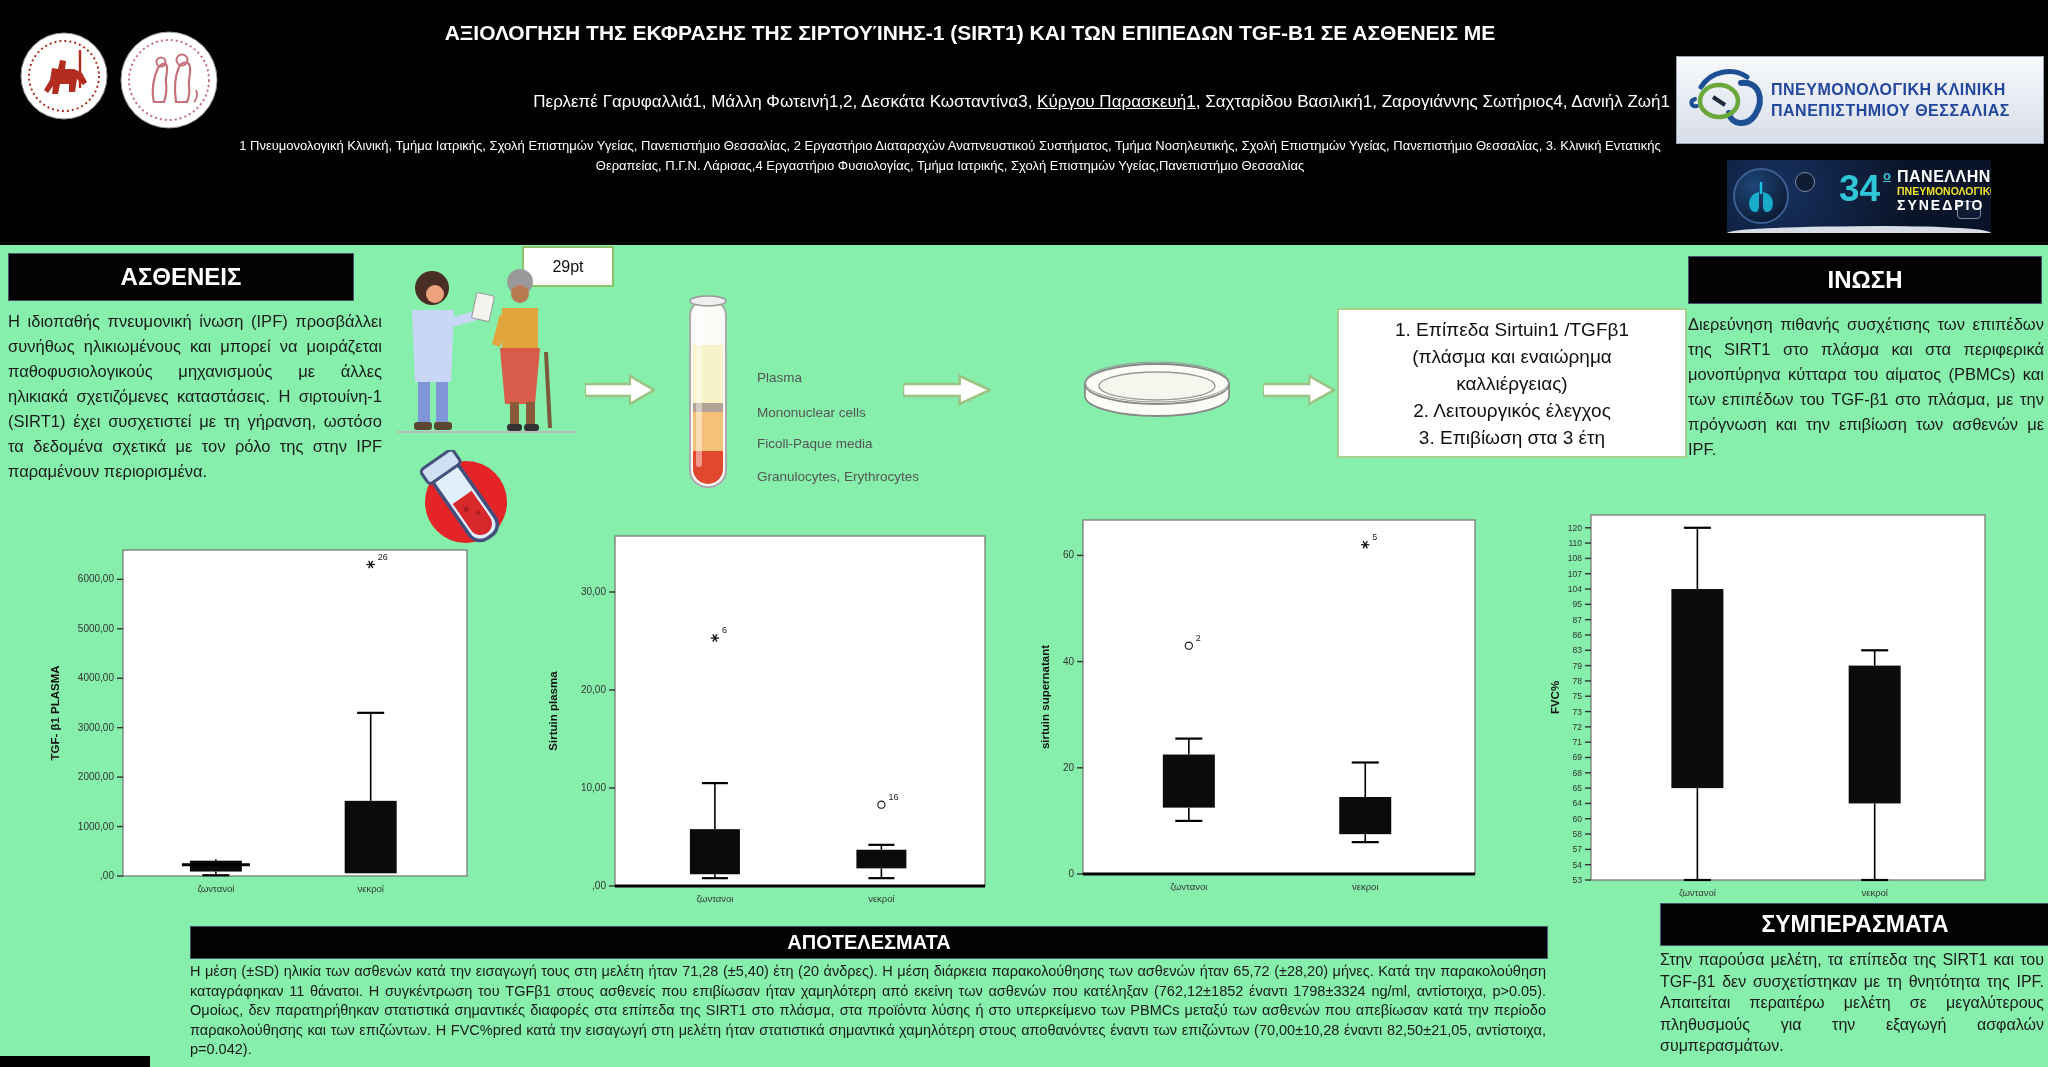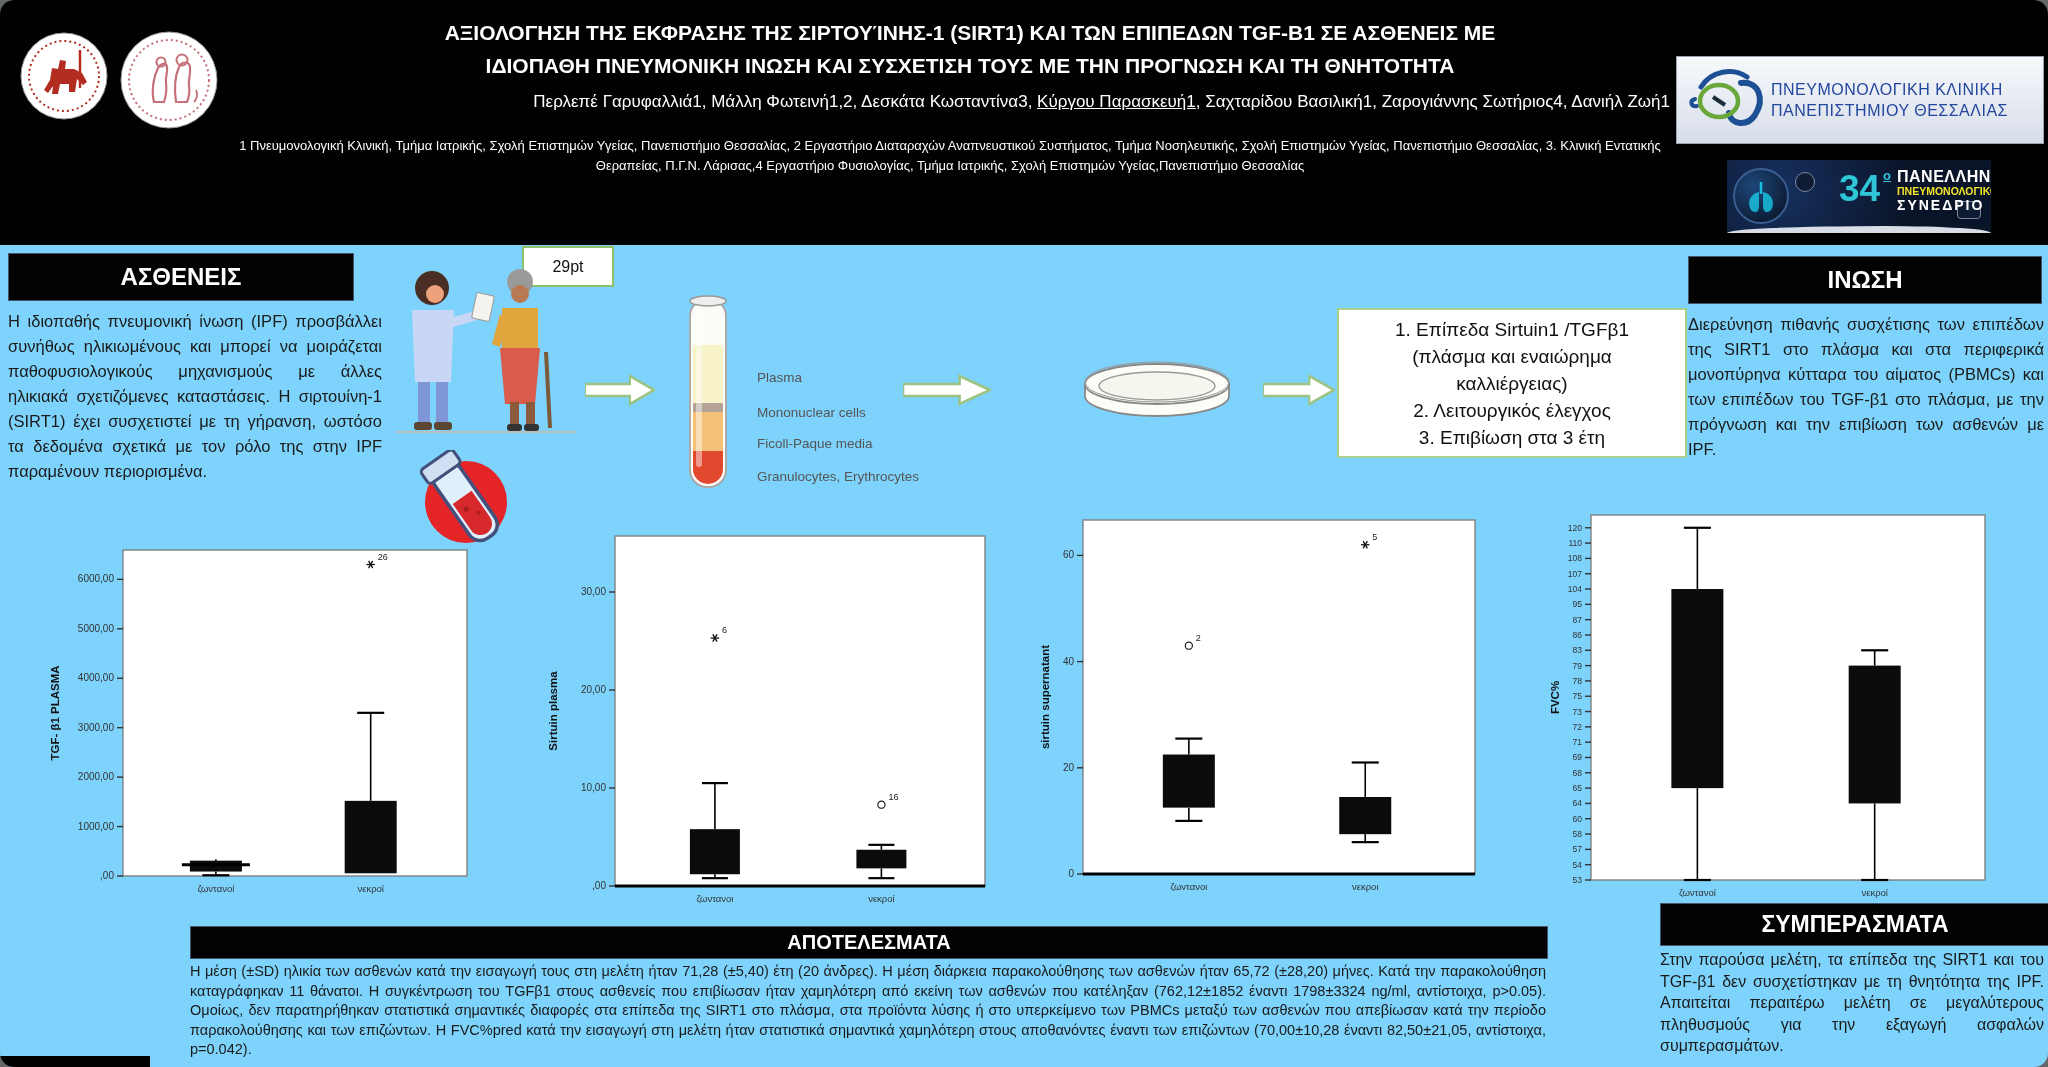--- a/index.html
+++ b/index.html
@@ -1,29 +1,29 @@
 <!DOCTYPE html>
 <html><head>
 <meta charset="utf-8">
 <style>
   html,body{margin:0;padding:0;background:#666;}
-  #poster{position:relative;width:2048px;height:1067px;background:#7dd3fc;overflow:hidden;
-          font-family:"Liberation Sans",sans-serif;color:#111;border-radius:14px;}
+  #poster{position:relative;width:2048px;height:1067px;background:#86efac;overflow:hidden;
+          font-family:"Liberation Sans",sans-serif;color:#111;}
   .abs{position:absolute;}
   
   #header{left:0;top:0;width:2048px;height:245px;background:#010101;}
   #title{left:270px;top:16px;width:1400px;text-align:center;color:#fff;font-weight:bold;
          font-size:21px;line-height:33px;}
   #authors{left:270px;top:92px;width:1400px;text-align:right;color:#fff;font-size:17px;}
   #authors .ul{text-decoration:underline;}
   #affils{left:235px;top:136px;width:1430px;text-align:center;color:#fff;font-size:13px;line-height:19.5px;}
   
   #clinicLogo{left:1676px;top:56px;width:366px;height:86px;background:linear-gradient(#f7f9fc,#d7dde9);
               border:1px solid #9aa3b5;display:flex;align-items:center;}
-  #clinicText{color:#23479e;font-weight:normal;font-size:16px;line-height:21px;letter-spacing:.5px;}
+  #clinicText{color:#23479e;font-weight:bold;font-size:16px;line-height:21px;letter-spacing:.5px;}
   
   #confBanner{left:1727px;top:160px;width:264px;height:73px;background:radial-gradient(circle at 20% 40%, #16305e 0%, #0a1428 60%);overflow:hidden;display:flex;align-items:center;}
   #confSphere{position:absolute;left:6px;top:8px;width:52px;height:52px;border-radius:50%;
               border:2px solid #3a5f92;background:radial-gradient(circle at 35% 30%, #1d4679, #081020);}
   #confNum{position:absolute;left:112px;top:10px;color:#2fc6d8;font-size:37px;font-weight:bold;line-height:37px;}
   #confSup{position:absolute;left:156px;top:8px;color:#2fc6d8;font-size:13px;font-weight:bold;text-decoration:underline;}
   #confLines{position:absolute;left:170px;top:10px;line-height:14px;}
   #confLines .l1{color:#fff;font-size:16px;font-weight:bold;letter-spacing:.5px;}
   #confLines .l2{color:#f0e32a;font-size:10.5px;font-weight:bold;}
   #confLines .l3{color:#fff;font-size:14px;font-weight:bold;letter-spacing:2px;}
@@ -69,21 +69,20 @@
       <circle cx="51" cy="52" r="40" fill="none" stroke="#c6707a" stroke-width="2" stroke-dasharray="2,3"></circle>
       <path d="M36,74 c-3,-12 0,-26 4,-34 c3,-5 8,-6 9,-1 c1,6 -2,10 -1,16 c1,7 0,13 -2,19 z" fill="none" stroke="#c6707a" stroke-width="2.2"></path>
       <path d="M58,74 c-2,-14 -1,-26 3,-35 c3,-6 10,-6 11,0 c1,8 -2,12 -1,19 c1,6 0,11 -2,16 z" fill="none" stroke="#c6707a" stroke-width="2.2"></path>
       <circle cx="43" cy="34" r="4.5" fill="none" stroke="#c6707a" stroke-width="2"></circle>
       <circle cx="64" cy="32" r="5.5" fill="none" stroke="#c6707a" stroke-width="2"></circle>
       <path d="M78,62 c2,4 1,9 -2,12" fill="none" stroke="#c6707a" stroke-width="1.8"></path>
     </svg>
 
     <div class="abs" id="title">
       <div>ΑΞΙΟΛΟΓΗΣΗ ΤΗΣ ΕΚΦΡΑΣΗΣ ΤΗΣ ΣΙΡΤΟΥΊΝΗΣ-1 (SIRT1) ΚΑΙ ΤΩΝ ΕΠΙΠΕΔΩΝ TGF-Β1 ΣΕ ΑΣΘΕΝΕΙΣ ΜΕ</div>
-      <div>ΙΔΙΟΠΑΘΗ ΠΝΕΥΜΟΝΙΚΗ ΙΝΩΣΗ ΚΑΙ ΣΥΣΧΕΤΙΣΗ ΤΟΥΣ ΜΕ ΤΗΝ ΠΡΟΓΝΩΣΗ ΚΑΙ ΤΗ ΘΝΗΤΟΤΗΤΑ</div>
     </div>
 
     <div class="abs" id="authors"><span>Περλεπέ Γαρυφαλλιά1, Μάλλη Φωτεινή1,2, Δεσκάτα Κωσταντίνα3, </span><span class="ul">Κύργου Παρασκευή1</span><span>, Σαχταρίδου Βασιλική1, Ζαρογιάννης Σωτήριος4, Δανιήλ Ζωή1</span></div>
 
     <div class="abs" id="affils">1 Πνευμονολογική Κλινική, Τμήμα Ιατρικής,  Σχολή Επιστημών Υγείας, Πανεπιστήμιο Θεσσαλίας, 2 Εργαστήριο Διαταραχών Αναπνευστικού Συστήματος, Τμήμα Νοσηλευτικής, Σχολή Επιστημών Υγείας, Πανεπιστήμιο Θεσσαλίας, 3. Κλινική Εντατικής Θεραπείας, Π.Γ.Ν. Λάρισας,4 Εργαστήριο Φυσιολογίας, Τμήμα Ιατρικής, Σχολή Επιστημών Υγείας,Πανεπιστήμιο Θεσσαλίας</div>
 
     <div class="abs" id="clinicLogo">
       <svg width="86" height="78" viewBox="0 0 86 78" style="margin-left:8px;">
         <path d="M16,26 C26,10 48,6 62,16" fill="none" stroke="#1d4f94" stroke-width="5" stroke-linecap="round"></path>
         <path d="M56,22 C74,20 80,38 70,54 C62,66 46,64 44,52" fill="none" stroke="#1d4f94" stroke-width="6" stroke-linecap="round"></path>

